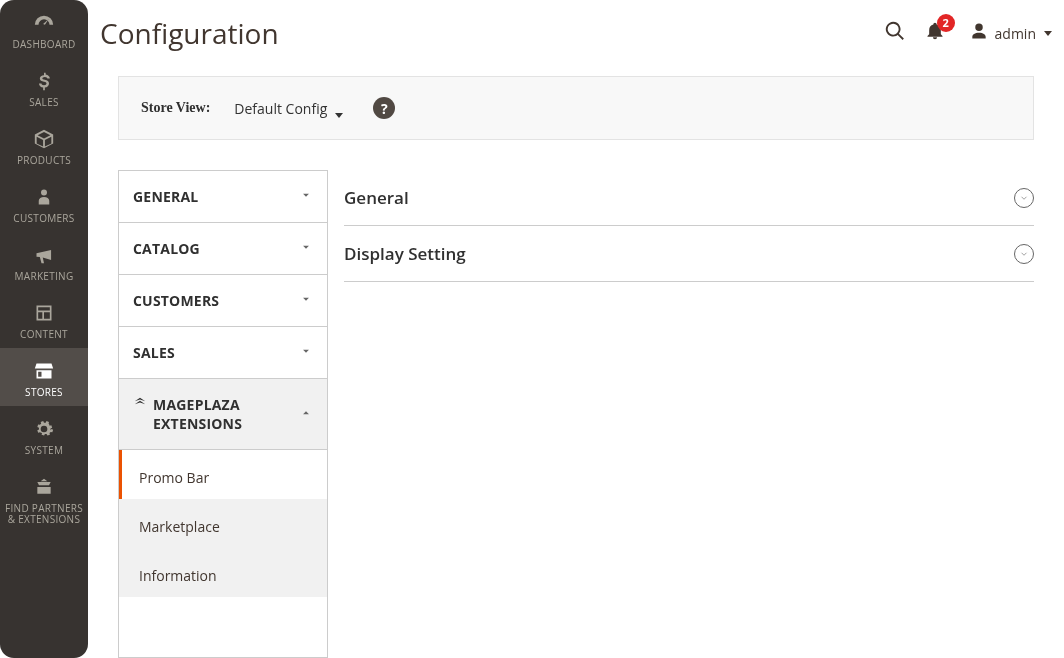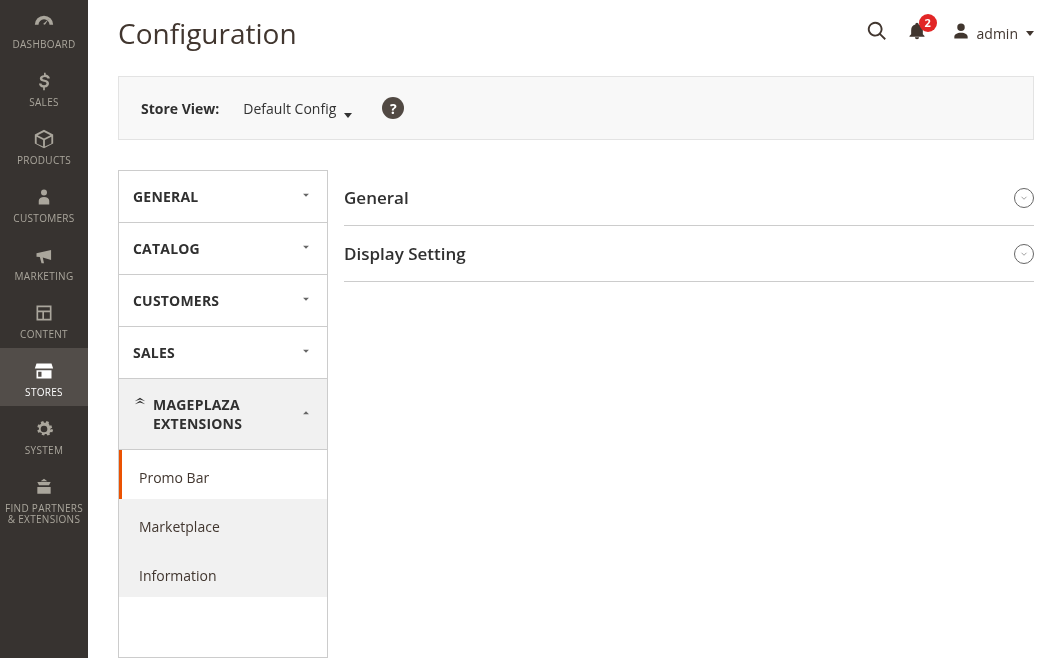--- a/index.html
+++ b/index.html
@@ -1,42 +1,42 @@
 <!DOCTYPE html>
 <html><head>
 <meta charset="utf-8">
 <style>
 * { margin: 0; padding: 0; box-sizing: border-box; }
 body { font-family: 'Open Sans', -apple-system, BlinkMacSystemFont, sans-serif; background: #fff; color: #333; }
 .page { display: flex; width: 1064px; height: 658px; overflow: hidden; }
 
 
-.sidebar { width: 88px; background: #373330; display: flex; flex-direction: column; }
+.sidebar { width: 88px; background: #373330; display: flex; flex-direction: column; border-radius: 14px; }
 .sidebar-item { display: flex; flex-direction: column; align-items: center; justify-content: center; padding: 10px 4px 8px; color: #aaa69c; cursor: pointer; text-align: center; }
 .sidebar-item.active { background: #524d49; color: #fff; }
 .sidebar-item .icon { height: 26px; display: flex; align-items: center; justify-content: center; }
 .sidebar-item .icon svg { fill: #aaa69c; }
 .sidebar-item.active .icon svg { fill: #fff; }
 .sidebar-item .label { font-size: 10px; letter-spacing: 0.3px; line-height: 1.1; margin-top: 3px; }
 
 
 .main { flex: 1; display: flex; flex-direction: column; overflow: hidden; }
-.topbar { display: flex; align-items: center; padding: 14px 30px 6px; }
+.topbar { display: flex; align-items: center; padding: 14px 12px 6px; }
 .page-title { font-size: 28px; font-weight: 400; color: #41362f; }
 .topbar-spacer { flex: 1; }
 .topbar-icon { width: 40px; display: flex; align-items: center; justify-content: center; cursor: pointer; position: relative; }
 .topbar-icon svg { fill: #41362f; }
 .badge { position: absolute; top: -6px; right: 0px; background: #e22626; color: #fff; border-radius: 50%; font-size: 11px; font-weight: 700; width: 18px; height: 18px; display: flex; align-items: center; justify-content: center; }
 .user-menu { display: flex; align-items: center; gap: 6px; margin-left: 14px; cursor: pointer; color: #41362f; font-size: 14px; }
 .user-menu svg { fill: #41362f; }
 .caret-down { width: 0; height: 0; border-left: 4px solid transparent; border-right: 4px solid transparent; border-top: 5px solid #41362f; margin-left: 2px; }
 
 
 .scope-bar { margin: 18px 30px 0; background: #f8f8f8; border: 1px solid #e3e3e3; display: flex; align-items: center; padding: 20px 22px; }
-.scope-label { font-weight: 700; font-size: 14px; color: #303030; margin-right: 24px; }
+.scope-label { font-weight: 700; font-size: 14px; color: #303030; margin-right: 24px; font-family: Liberation Serif, serif; }
 .scope-switcher { display: flex; align-items: flex-end; gap: 8px; font-size: 14px; color: #333; cursor: pointer; margin-right: 30px; }
 .scope-caret { width: 0; height: 0; border-left: 4px solid transparent; border-right: 4px solid transparent; border-top: 5px solid #333; }
 .help-icon { width: 22px; height: 22px; border-radius: 50%; background: #514943; color: #fff; display: flex; align-items: center; justify-content: center; font-weight: 700; font-size: 14px; cursor: pointer; }
 .scope-spacer { flex: 1; }
 .save-btn { background: #eb5202; color: #fff; border: none; padding: 14px 22px; font-size: 16px; font-weight: 600; cursor: pointer; }
 
 
 .content { display: flex; margin: 30px 30px 0; gap: 16px; flex: 1; overflow: hidden; }
 
 

